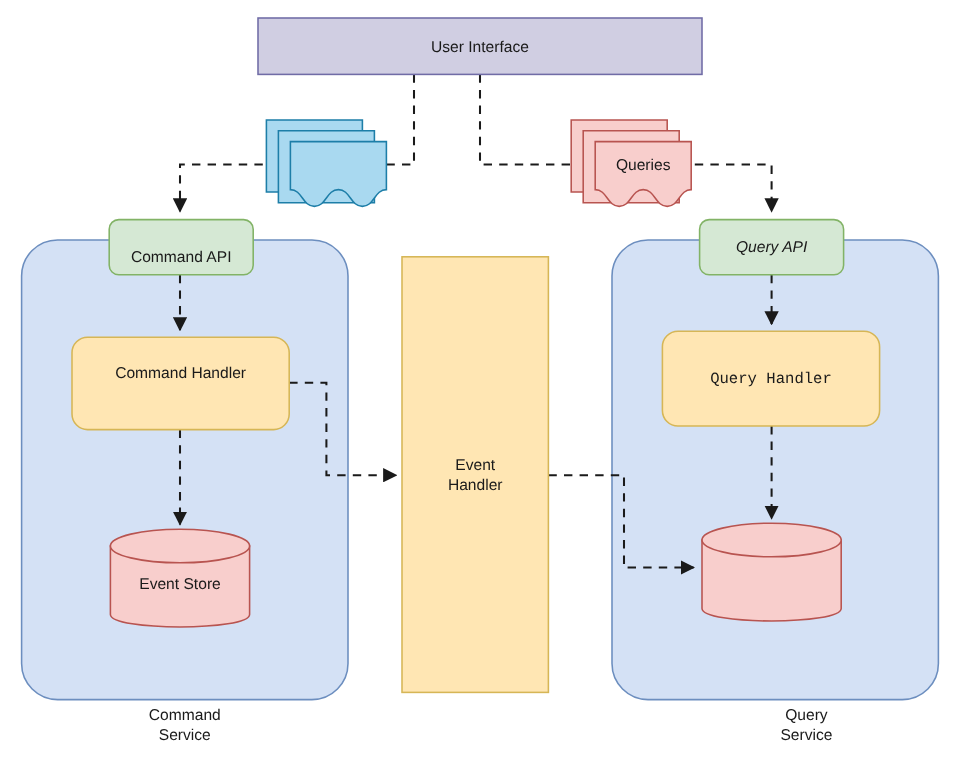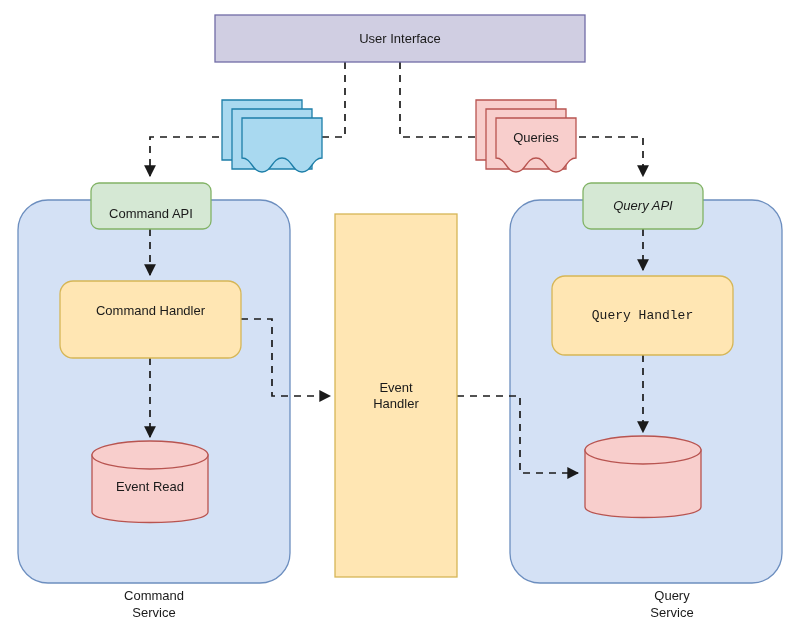--- a/index.html
+++ b/index.html
@@ -137,21 +137,21 @@
 
   <div class="node-label" style="left:583px; top:183px; width:120px; height:46px;font-style:italic;">Query API</div>
 
   <div class="node-label" style="left:60px; top:281px; width:181px; height:60px;text-align:center;">Command Handler</div>
 
   <div class="node-label" style="left:552px; top:276px; width:181px; height:79px;font-family:Liberation Mono, monospace;">Query Handler</div>
 
   <div class="node-label" style="left:335px; top:214px; width:122px; height:363px;">Event
 Handler</div>
 
-  <div class="node-label" style="left:92px; top:462px; width:116px; height:50px;">Event Read</div>
+  <div class="node-label" style="left:92px; top:462px; width:116px; height:50px;">Event Store</div>
 
 
   <div class="svc-caption" style="left:18px; top:588px; width:272px;">Command
 Service</div>
 
   <div class="svc-caption" style="left:536px; top:588px; width:272px;">Query
 Service</div>
 
 </div>
 

